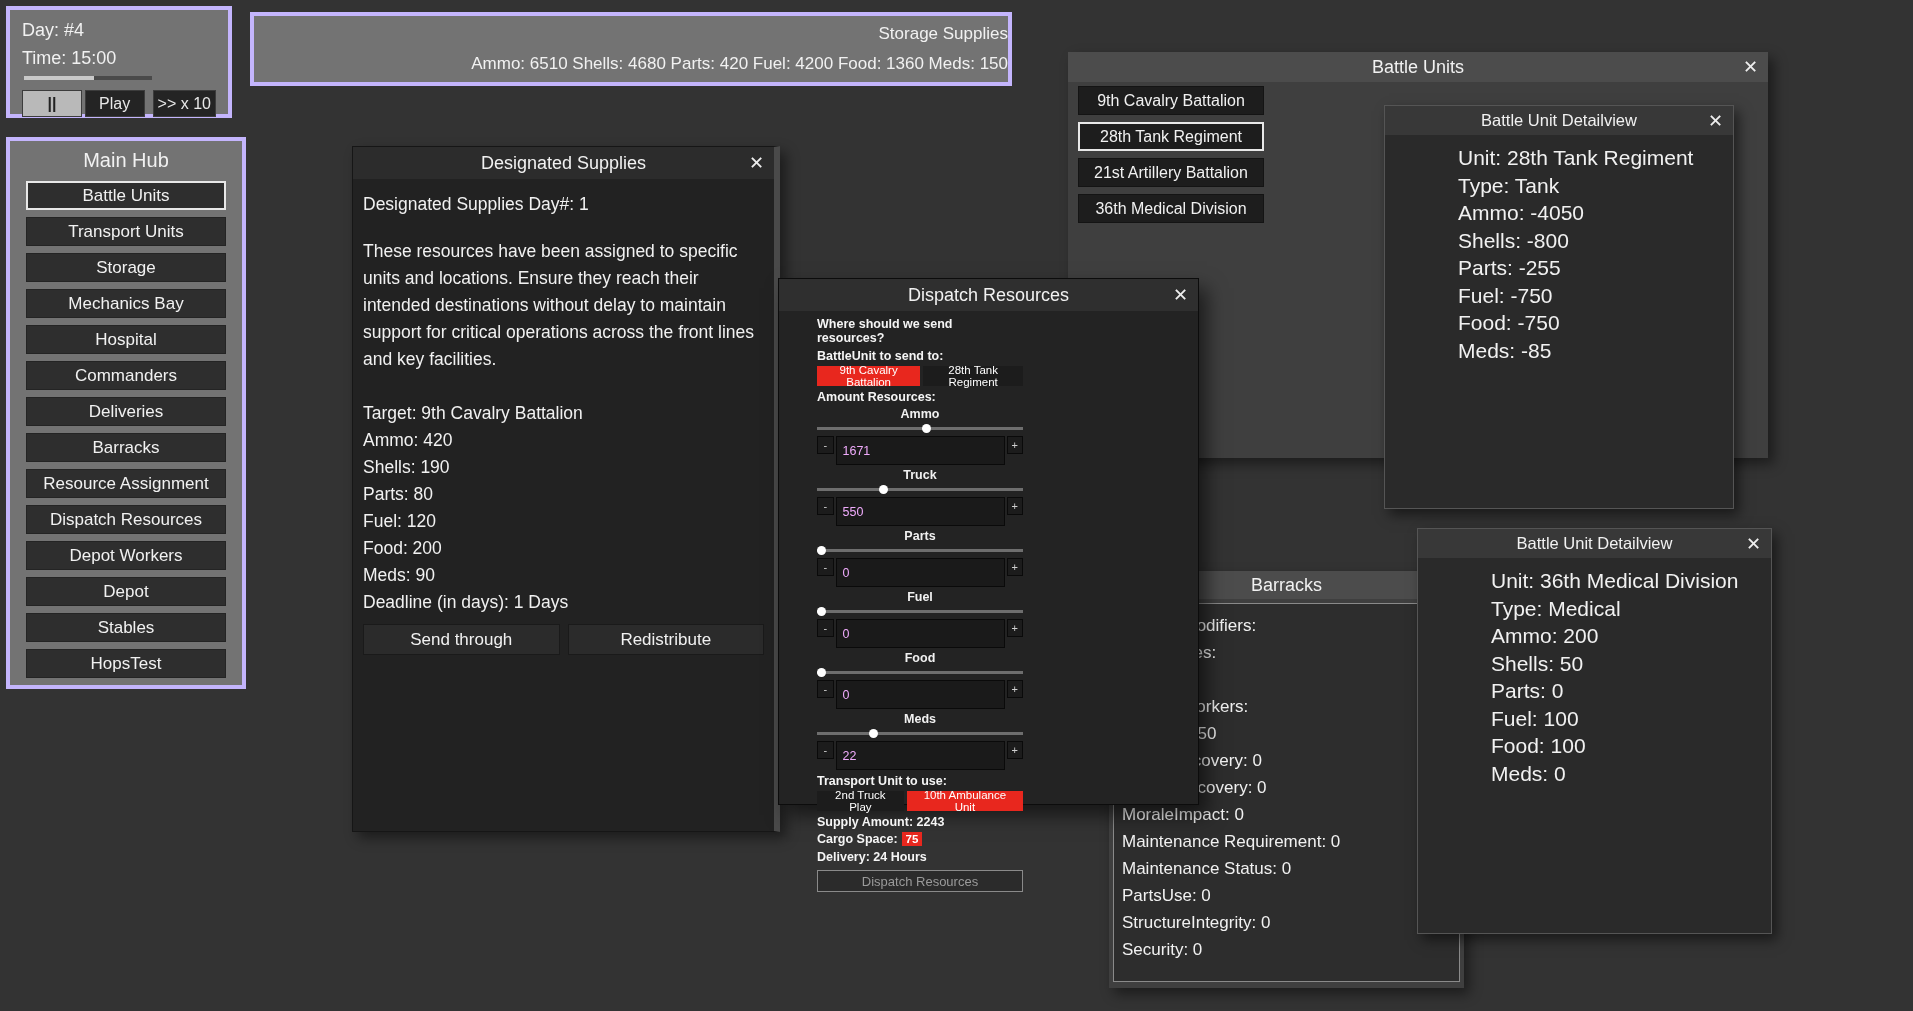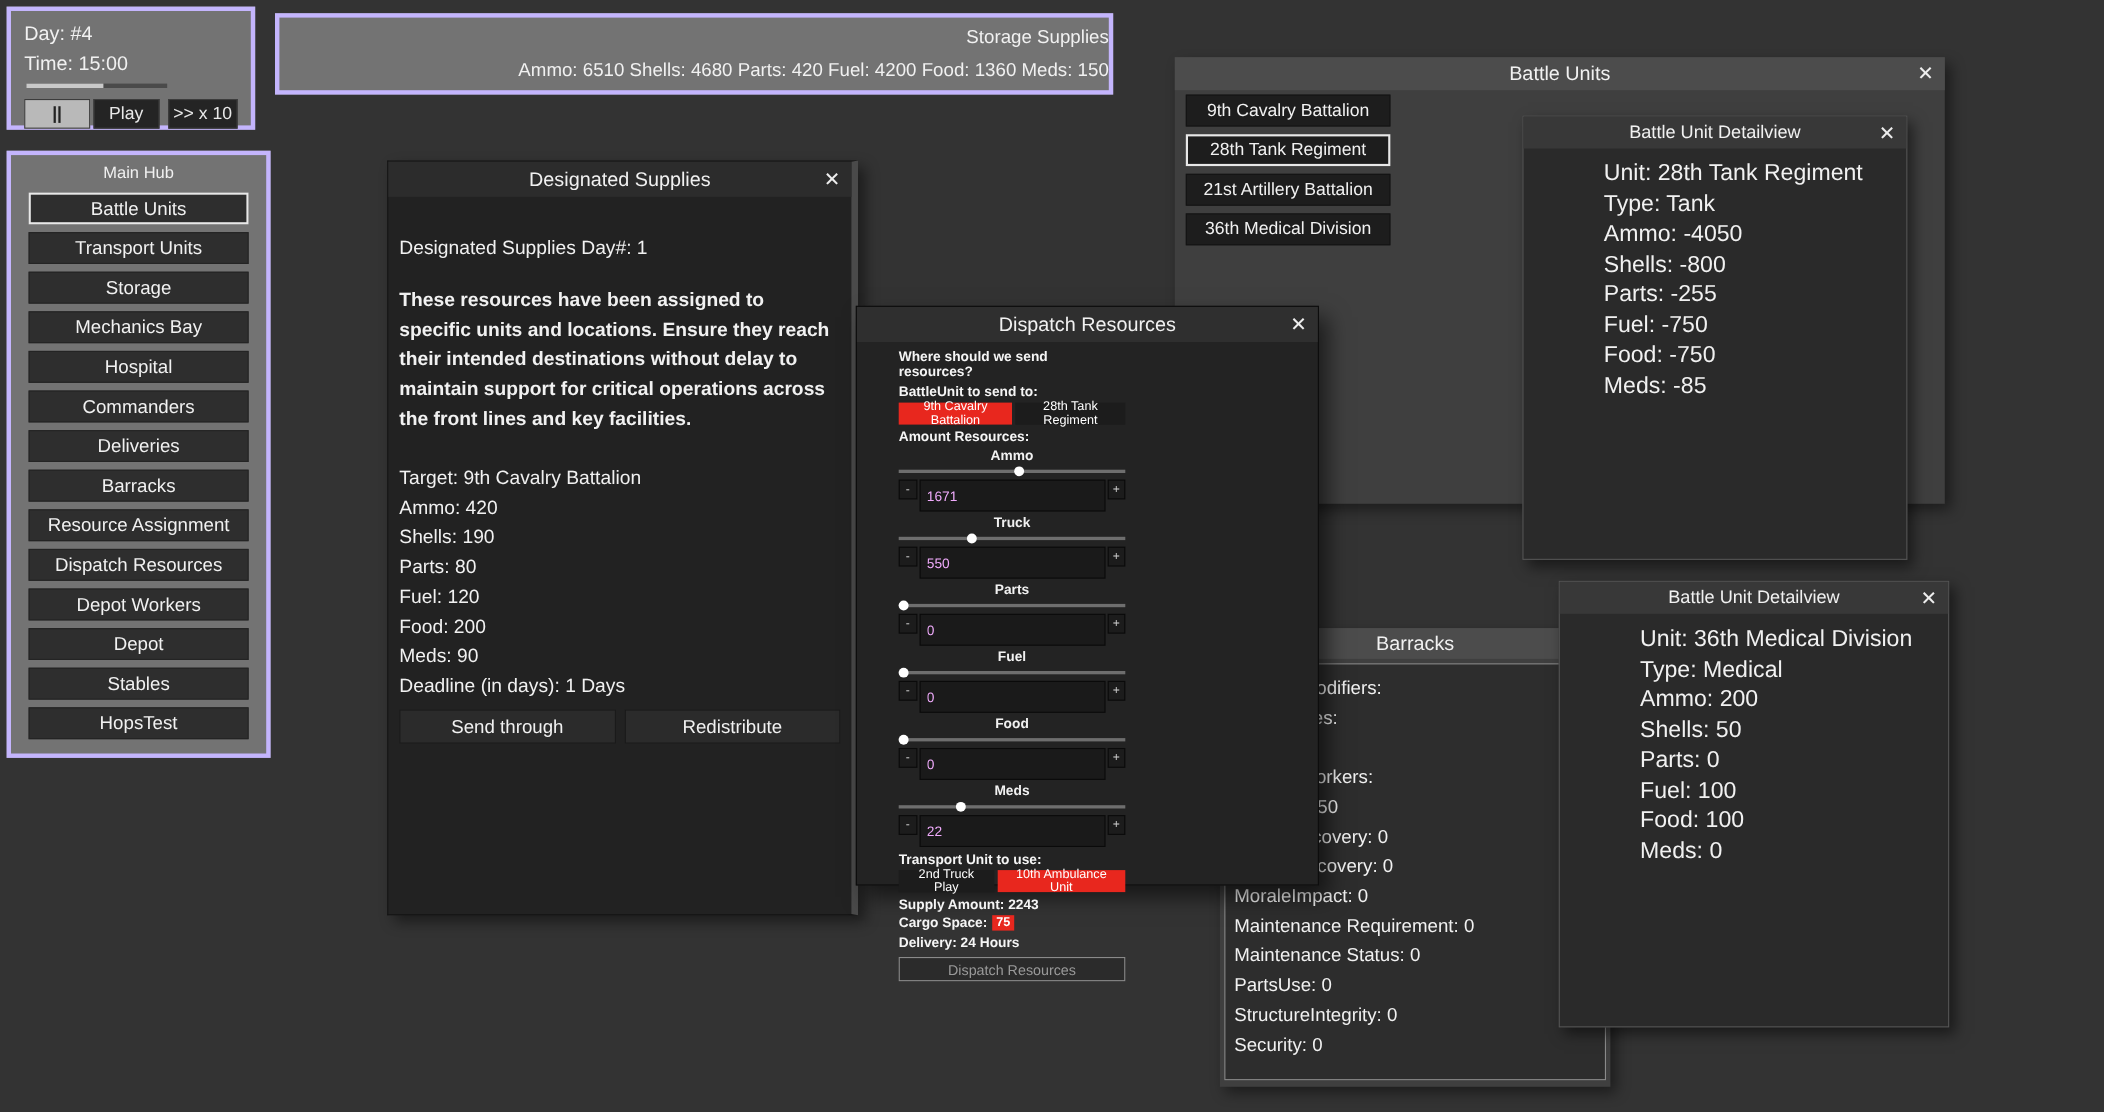--- a/index.html
+++ b/index.html
@@ -27,38 +27,38 @@
   .tbtn.play  { width:64px; margin-right:8px; }
   .tbtn.fast  { width:68px; }
 
   
   #storage-panel { left:250px; top:12px; width:762px; height:74px; text-align:right; padding-top:8px; }
   #storage-panel .title { font-size:17px; margin-bottom:10px; }
   #storage-panel .summary { font-size:17px; }
 
   
   #main-hub { left:6px; top:137px; width:240px; height:552px; padding:8px 0; }
-  #main-hub .title { text-align:center; font-size:15px; margin-bottom:9px; }
+  #main-hub .title { text-align:center; font-size:20px; margin-bottom:9px; }
   .hub-list { display:flex; flex-direction:column; align-items:center; gap:7px; }
   .hub-btn { width:200px; height:29px; background:#2e2e2e; border:1px solid #242424; color:#f1f1f1;
              font-size:17px; display:flex; align-items:center; justify-content:center; cursor:pointer;
              font-family:"Liberation Sans", sans-serif; }
   .hub-btn.selected { border:2px solid #e8e8e8; }
 
   
   .win-header { height:32px; display:flex; align-items:center; justify-content:center; position:relative; font-size:18px; }
   .win-close { position:absolute; right:10px; top:50%; transform:translateY(-50%); font-size:18px; color:#eee; cursor:pointer; line-height:1; }
 
   
   #designated { left:352px; top:146px; width:428px; height:686px; background:#222222; border:1px solid #161616;
                 border-right:6px solid #4a4a4a; box-shadow:6px 6px 12px rgba(0,0,0,.45); z-index:2; }
   #designated .win-header { background:#2c2c2c; }
   #designated .body { padding:12px 10px 0 10px; font-size:17.5px; line-height:27px; }
-  #designated .day-line { margin-bottom:20px;margin-top:21px; }
-  #designated .desc { margin-bottom:27px;font-weight:bold; }
+  #designated .day-line { margin-bottom:20px; }
+  #designated .desc { margin-bottom:27px; }
   #designated .actions { display:flex; gap:8px; margin-top:8px; }
   .ds-btn { flex:1; height:31px; background:#2b2b2b; border:1px solid #1a1a1a; color:#f1f1f1; font-size:17px;
             display:flex; align-items:center; justify-content:center; cursor:pointer;
             font-family:"Liberation Sans", sans-serif; }
 
   
   #battle-units { left:1068px; top:52px; width:700px; height:406px; background:#3f3f3f;
                   box-shadow:6px 6px 12px rgba(0,0,0,.45); z-index:2; }
   #battle-units .win-header { background:#4c4c4c; height:30px; }
   .bu-list { position:absolute; left:10px; top:34px; display:flex; flex-direction:column; gap:7px; }

